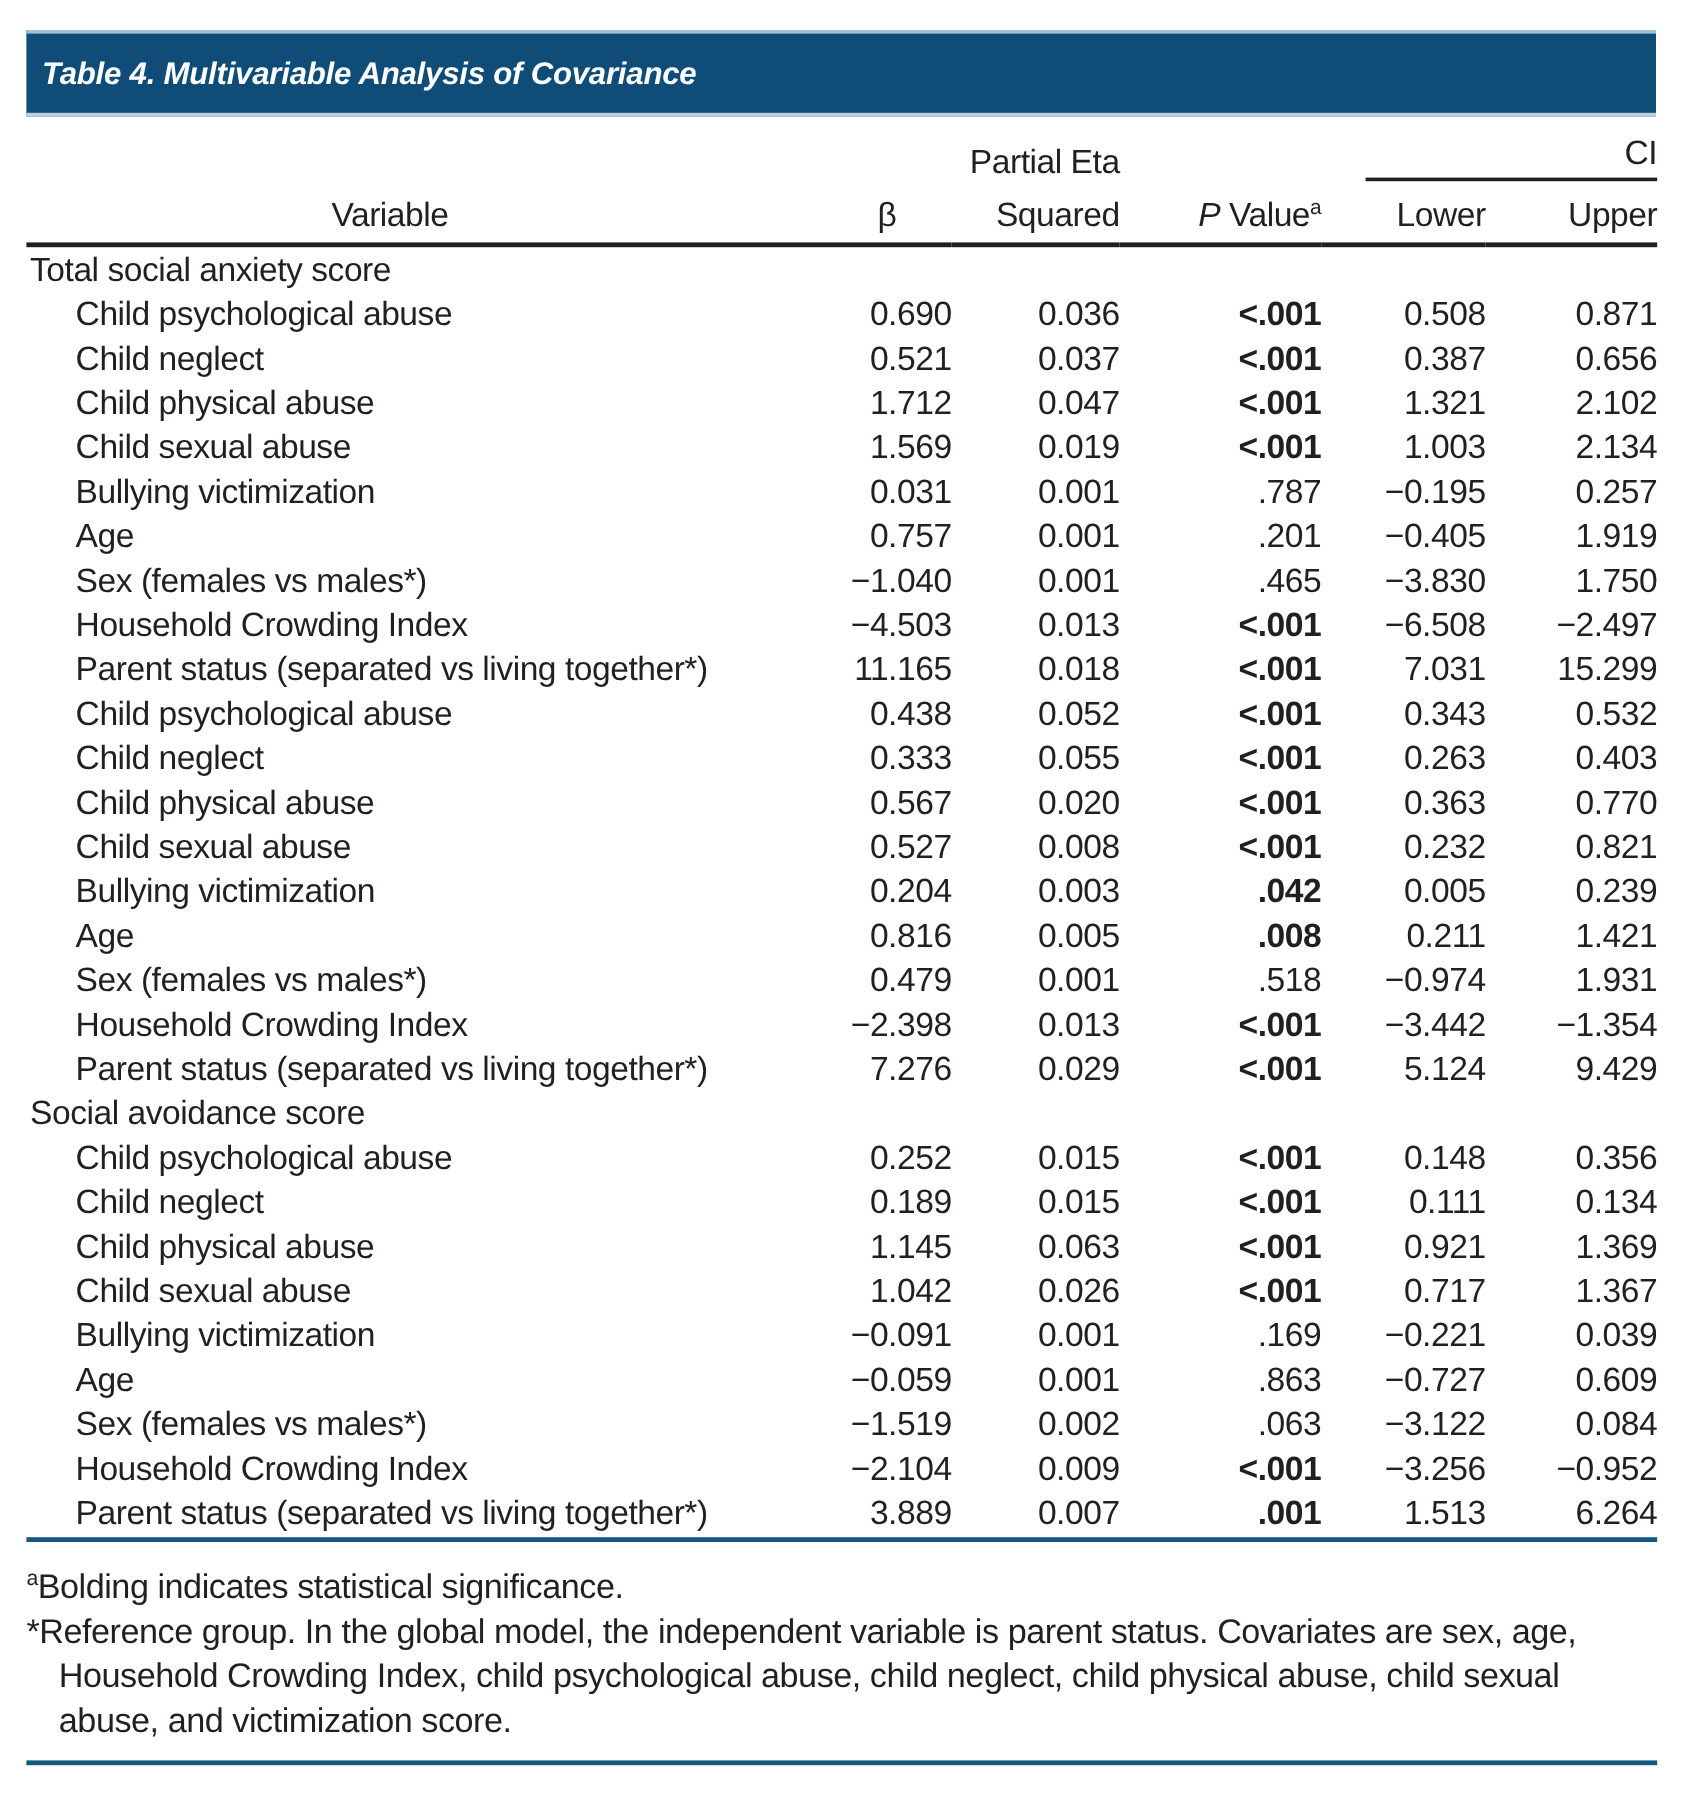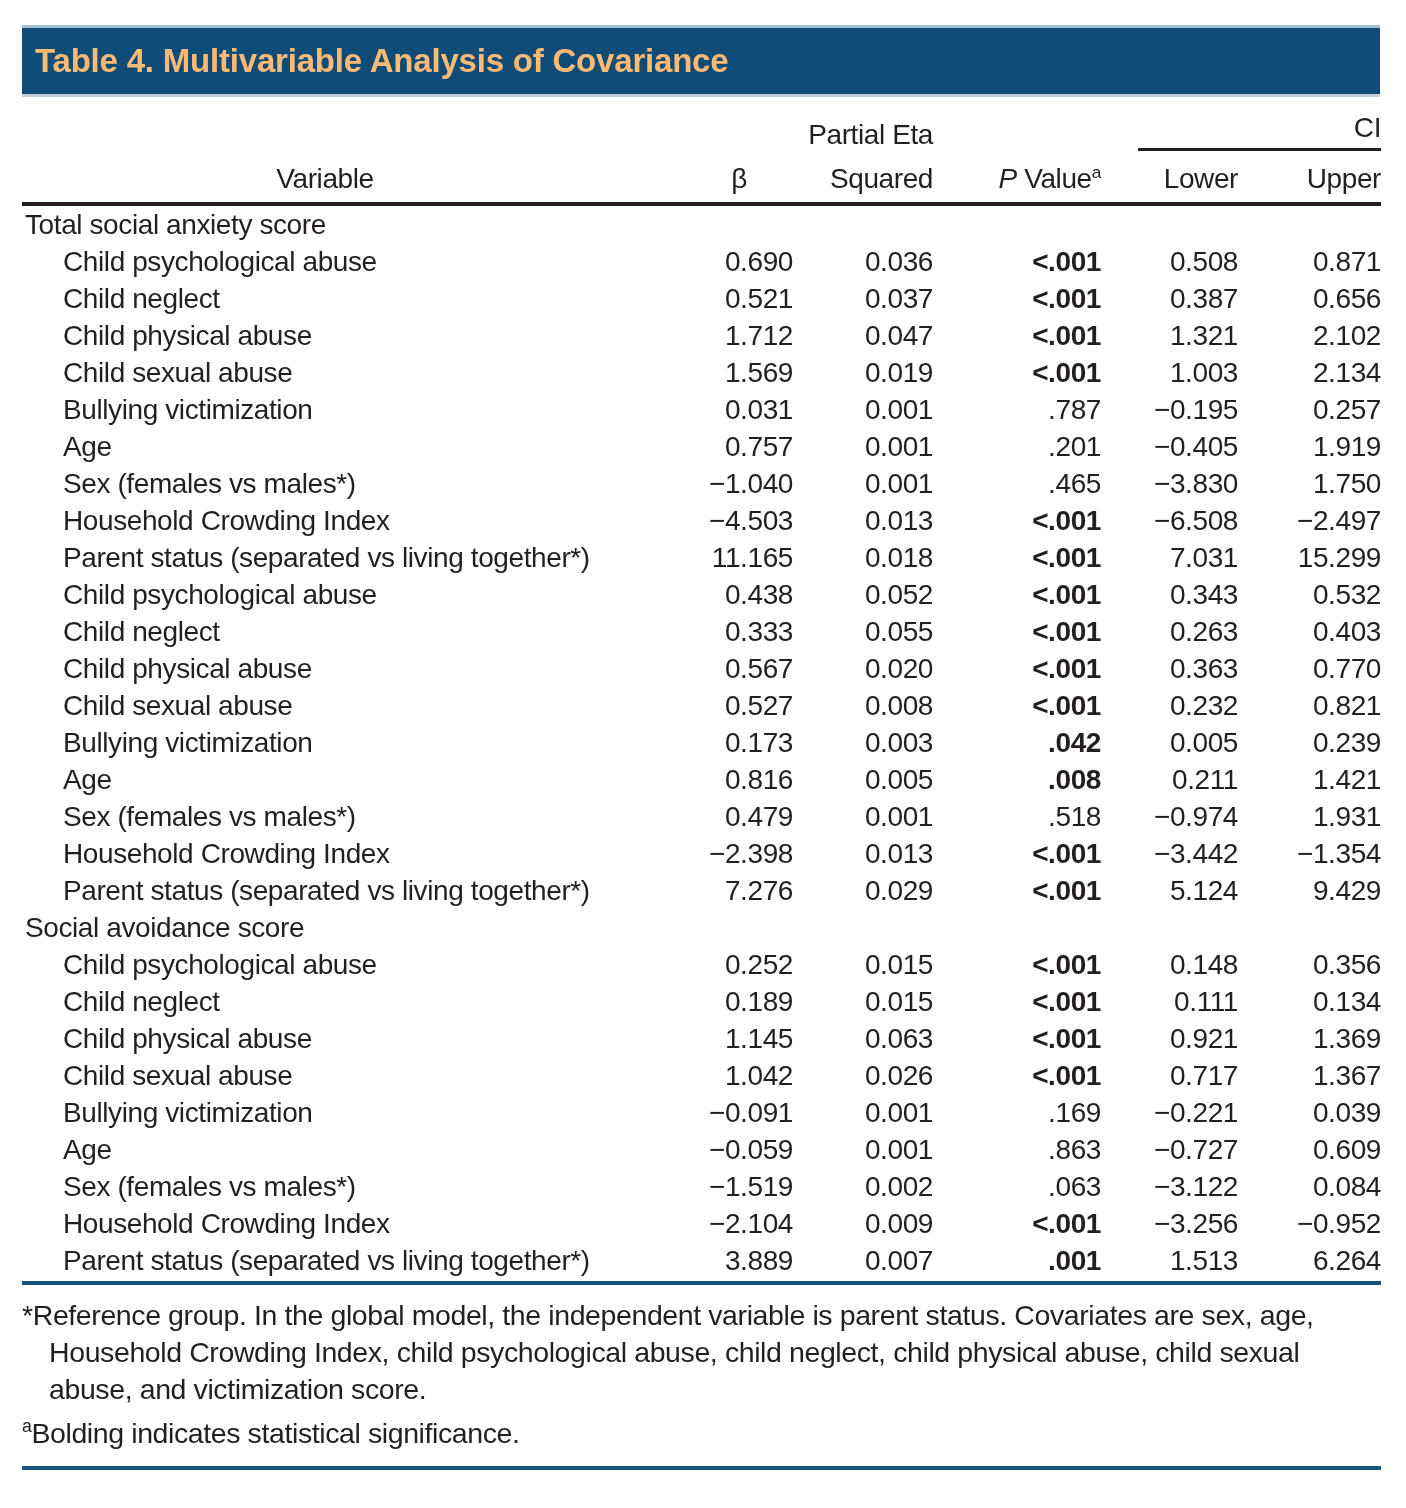--- a/index.html
+++ b/index.html
@@ -13,21 +13,21 @@
     box-sizing:border-box;
     margin:25px 26px 0 22px;
     height:72px;
     background:#0f4d78;
     border-top:3px solid #a3c2d8;
     border-bottom:3px solid #bdd0de;
     display:flex;align-items:center;
     padding-left:13px;
   }
   .titlebar .title-text{
-    color:#fdba74;font-weight:700;font-size:33px;letter-spacing:-0.2px;
+    color:#ffffff;font-weight:700;font-size:26px;letter-spacing:-0.2px;font-style:italic;
   }
   table.ancova{
     border-collapse:collapse;table-layout:fixed;
     margin:8px 0 0 22px;width:1359px;
   }
   th,td{padding:0;font-weight:400;}
   thead th{font-size:28px;letter-spacing:-0.4px;font-weight:400;}
   tr.hrow1 th{height:46px;vertical-align:bottom;padding-bottom:2px;}
   tr.hrow2 th{height:42px;vertical-align:bottom;padding-bottom:7px;border-bottom:4px solid #231f20;}
   .th-var{text-align:center;padding-left:3px;}
@@ -199,21 +199,21 @@
         <tr class="item">
           <td class="var">Child sexual abuse</td>
           <td class="num">0.527</td>
           <td class="num">0.008</td>
           <td class="num bold">&lt;.001</td>
           <td class="num">0.232</td>
           <td class="num">0.821</td>
         </tr>
         <tr class="item">
           <td class="var">Bullying victimization</td>
-          <td class="num">0.173</td>
+          <td class="num">0.204</td>
           <td class="num">0.003</td>
           <td class="num bold">.042</td>
           <td class="num">0.005</td>
           <td class="num">0.239</td>
         </tr>
         <tr class="item">
           <td class="var">Age</td>
           <td class="num">0.816</td>
           <td class="num">0.005</td>
           <td class="num bold">.008</td>
@@ -318,19 +318,19 @@
           <td class="num bold">.001</td>
           <td class="num">1.513</td>
           <td class="num">6.264</td>
         </tr>
       </tbody>
   </table>
 
   <div class="rule-navy after-table"></div>
 
   <div class="footnotes">
+    <p class="fn"><sup>a</sup><span>Bolding indicates statistical significance.</span></p>
     <p class="fn"><span>*</span><span>Reference group. In the global model, the independent variable is parent status. Covariates are sex, age, Household Crowding Index, child psychological abuse, child neglect, child physical abuse, child sexual abuse, and victimization score.</span></p>
-    <p class="fn"><sup>a</sup><span>Bolding indicates statistical significance.</span></p>
   </div>
 
   <div class="rule-navy page-end"></div>
 
 </div>
 
 </body></html>

